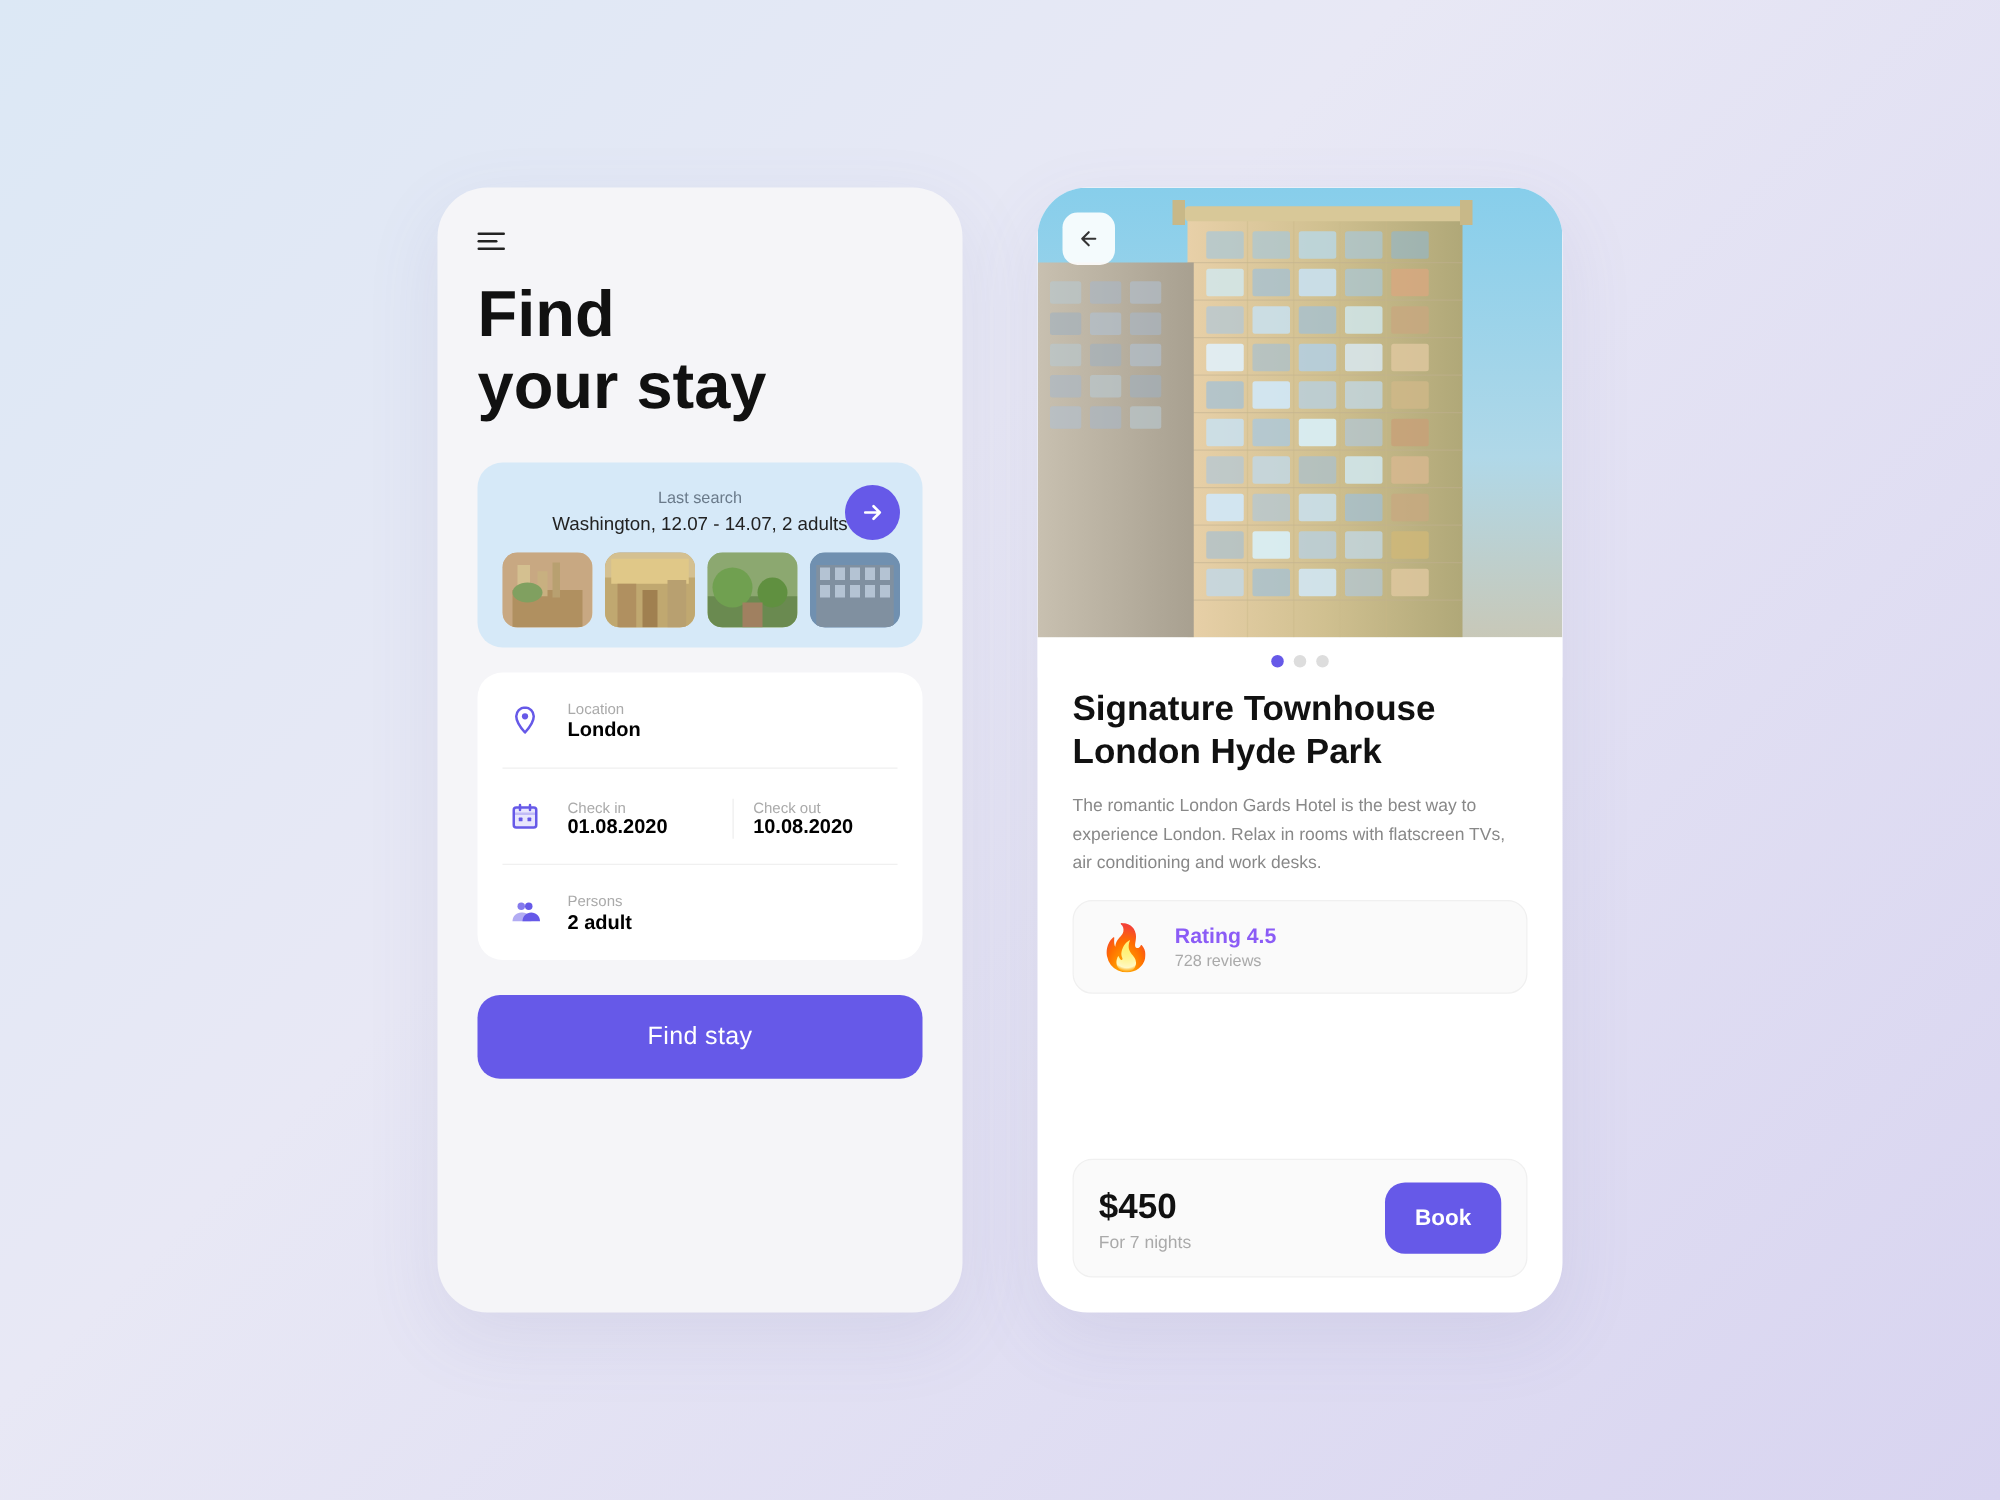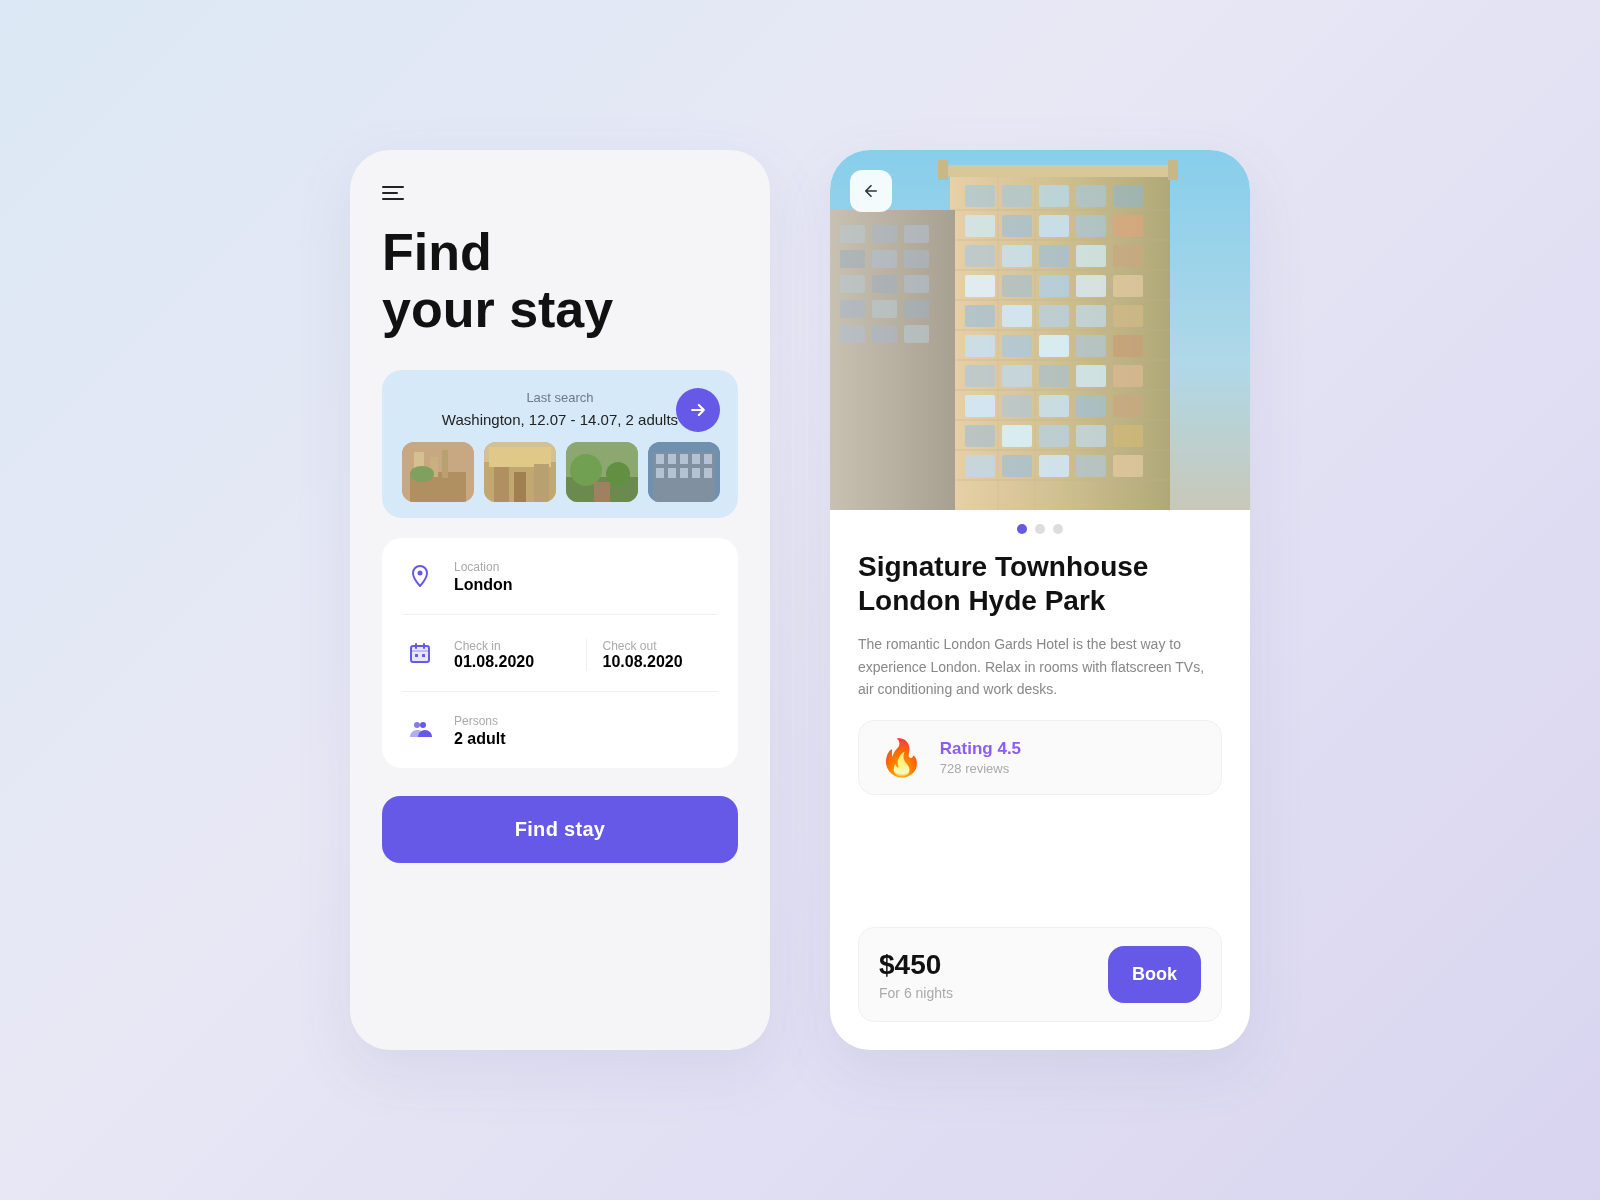--- a/index.html
+++ b/index.html
@@ -158,21 +158,21 @@
     }
 
     .find-btn {
       background: #6659e8;
       color: #fff;
       border: none;
       border-radius: 18px;
       padding: 22px 0;
       width: 100%;
       font-size: 20px;
-      font-weight: 700;
+      font-weight: 400;
       cursor: pointer;
       letter-spacing: 0.3px;
       margin-top: 8px;
     }
 
     
     .card-right {
       width: 420px;
       min-height: 900px;
       background: #fff;
@@ -599,18 +599,18 @@
       <div class="fire-icon">🔥</div>
       <div class="rating-text">
         <div class="rating-value">Rating 4.5</div>
         <div class="rating-reviews">728 reviews</div>
       </div>
     </div>
 
     <div class="booking-row">
       <div class="price-block">
         <div class="price-value">$450</div>
-        <div class="price-nights">For 6 nights</div>
+        <div class="price-nights">For 7 nights</div>
       </div>
       <button class="book-btn">Book</button>
     </div>
   </div>
 </div>
 
 </body></html>

